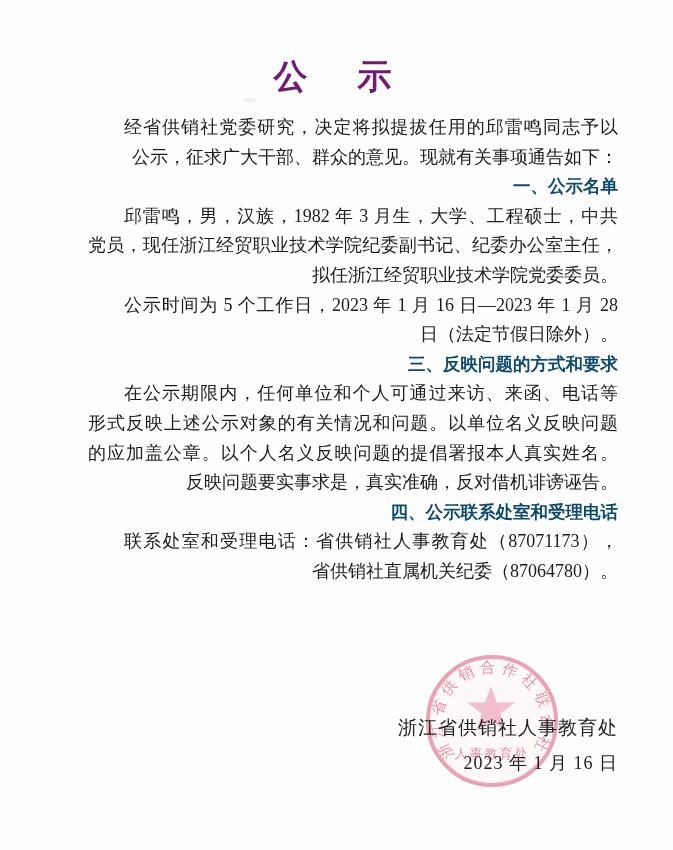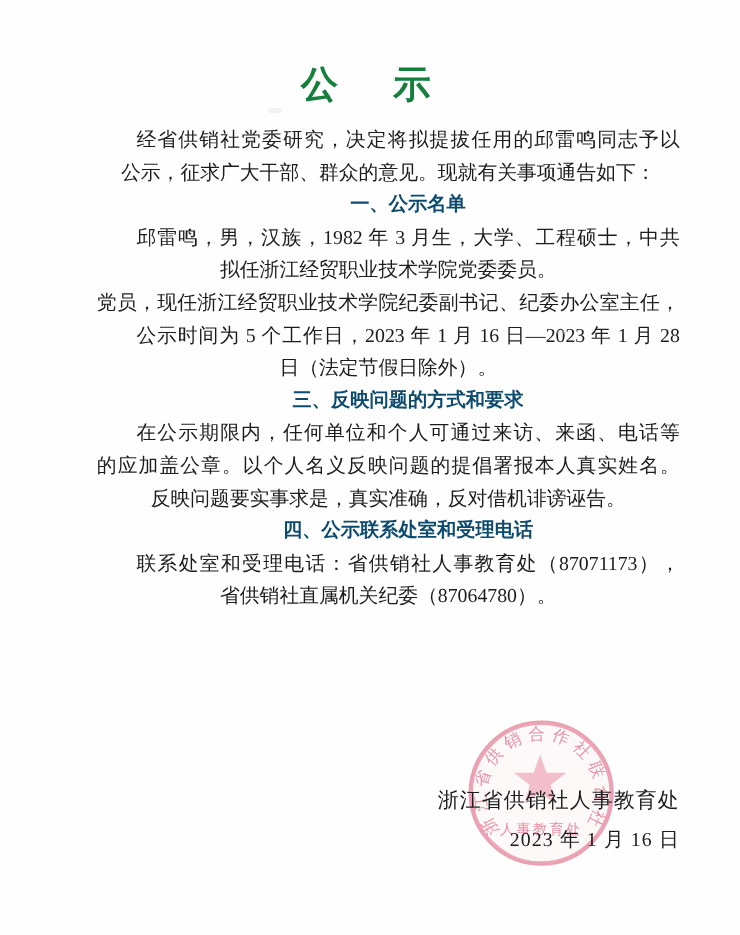--- a/index.html
+++ b/index.html
@@ -3,28 +3,28 @@
 <meta charset="utf-8">
 <style>
   html,body { margin:0; padding:0; background:#ffffff; }
   .page {
     position:relative; width:673px; height:850px; background:#fefefe;
     font-family:"Liberation Serif", serif; color:#1c1c1c; overflow:hidden;
   }
   .title {
     position:absolute; top:54px; left:0; right:0; margin:0;
     text-align:center; font-size:34px; font-weight:bold;
-    letter-spacing:8px; color:#15803d;
+    letter-spacing:8px; color:#701a75;
     font-family:"Liberation Serif", serif;
   }
   .doc-body {
     position:absolute; left:88px; top:113px; width:530px;
     font-size:18px; line-height:29.6px; color:#1c1c1c;
   }
-  .line { min-height:29.6px; text-align:center; }
+  .line { min-height:29.6px; text-align:right; }
   .line.fill { text-align:justify; text-align-last:justify; }
   .line.indent { text-indent:36px; }
   .line.bold {
     font-family:"DejaVu Sans", sans-serif; font-weight:bold;
     font-size:17.5px; color:#0c4a6e;
   }
   .stamp {
     position:absolute; left:423px; top:652px; width:140px; height:140px;
     z-index:1; opacity:0.78;
   }
@@ -50,26 +50,27 @@
 
 <div class="page">
 
   <h1 class="title">公　示</h1>
 
   <div class="doc-body" id="doc-body">
       <div class="line indent fill">经省供销社党委研究，决定将拟提拔任用的邱雷鸣同志予以</div>
       <div class="line">公示，征求广大干部、群众的意见。现就有关事项通告如下：</div>
       <div class="line indent bold">一、公示名单</div>
       <div class="line indent fill">邱雷鸣，男，汉族，1982 年 3 月生，大学、工程硕士，中共</div>
+      <div class="line fill">党员，现任浙江经贸职业技术学院纪委副书记、纪委办公室主任，</div>
       <div class="line">拟任浙江经贸职业技术学院党委委员。</div>
-      <div class="line fill">党员，现任浙江经贸职业技术学院纪委副书记、纪委办公室主任，</div>
       <div class="line indent fill">公示时间为 5 个工作日，2023 年 1 月 16 日—2023 年 1 月 28</div>
       <div class="line">日（法定节假日除外）。</div>
       <div class="line indent bold">三、反映问题的方式和要求</div>
       <div class="line indent fill">在公示期限内，任何单位和个人可通过来访、来函、电话等</div>
+      <div class="line fill">形式反映上述公示对象的有关情况和问题。以单位名义反映问题</div>
       <div class="line fill">的应加盖公章。以个人名义反映问题的提倡署报本人真实姓名。</div>
       <div class="line">反映问题要实事求是，真实准确，反对借机诽谤诬告。</div>
       <div class="line indent bold">四、公示联系处室和受理电话</div>
       <div class="line indent fill">联系处室和受理电话：省供销社人事教育处（87071173），</div>
       <div class="line">省供销社直属机关纪委（87064780）。</div>
     </div>
 
   <div class="stamp">
     <svg width="140" height="140" viewBox="0 0 140 140">
       <defs>

